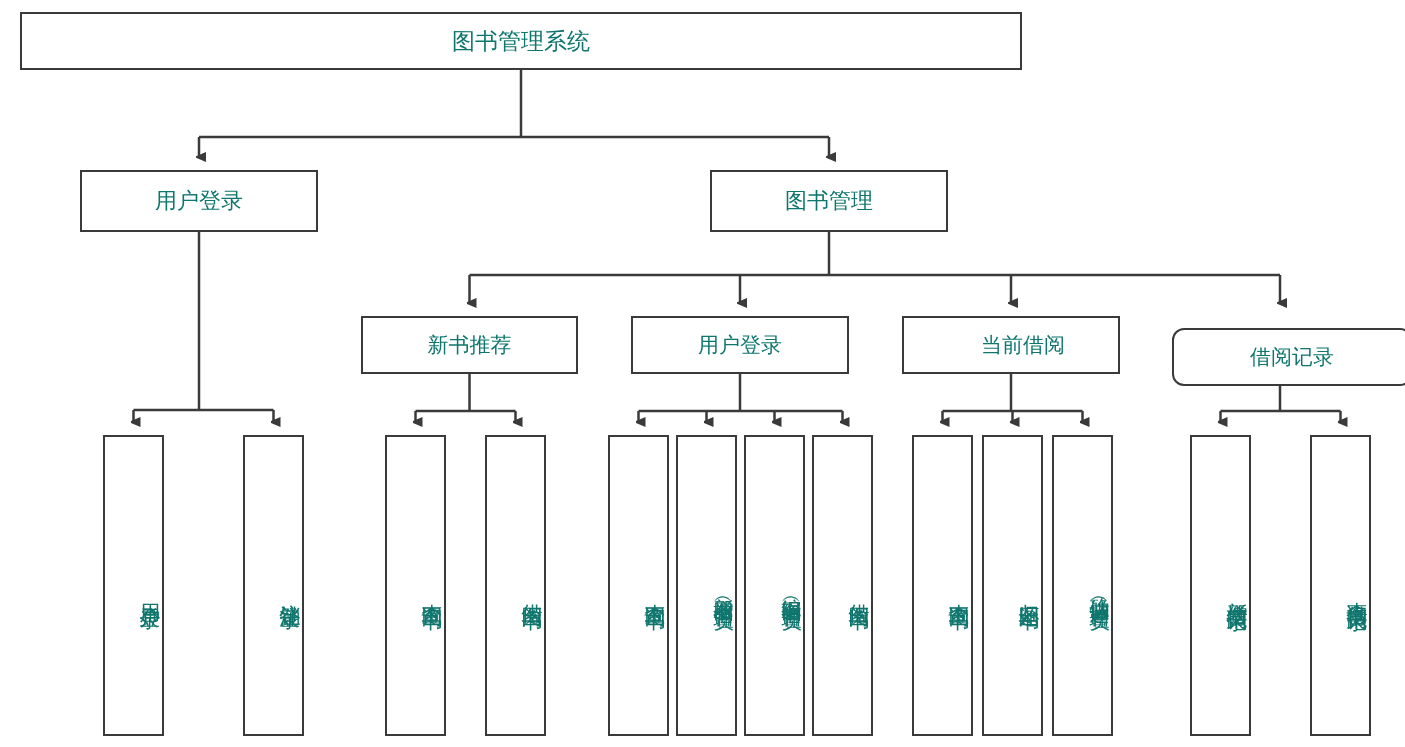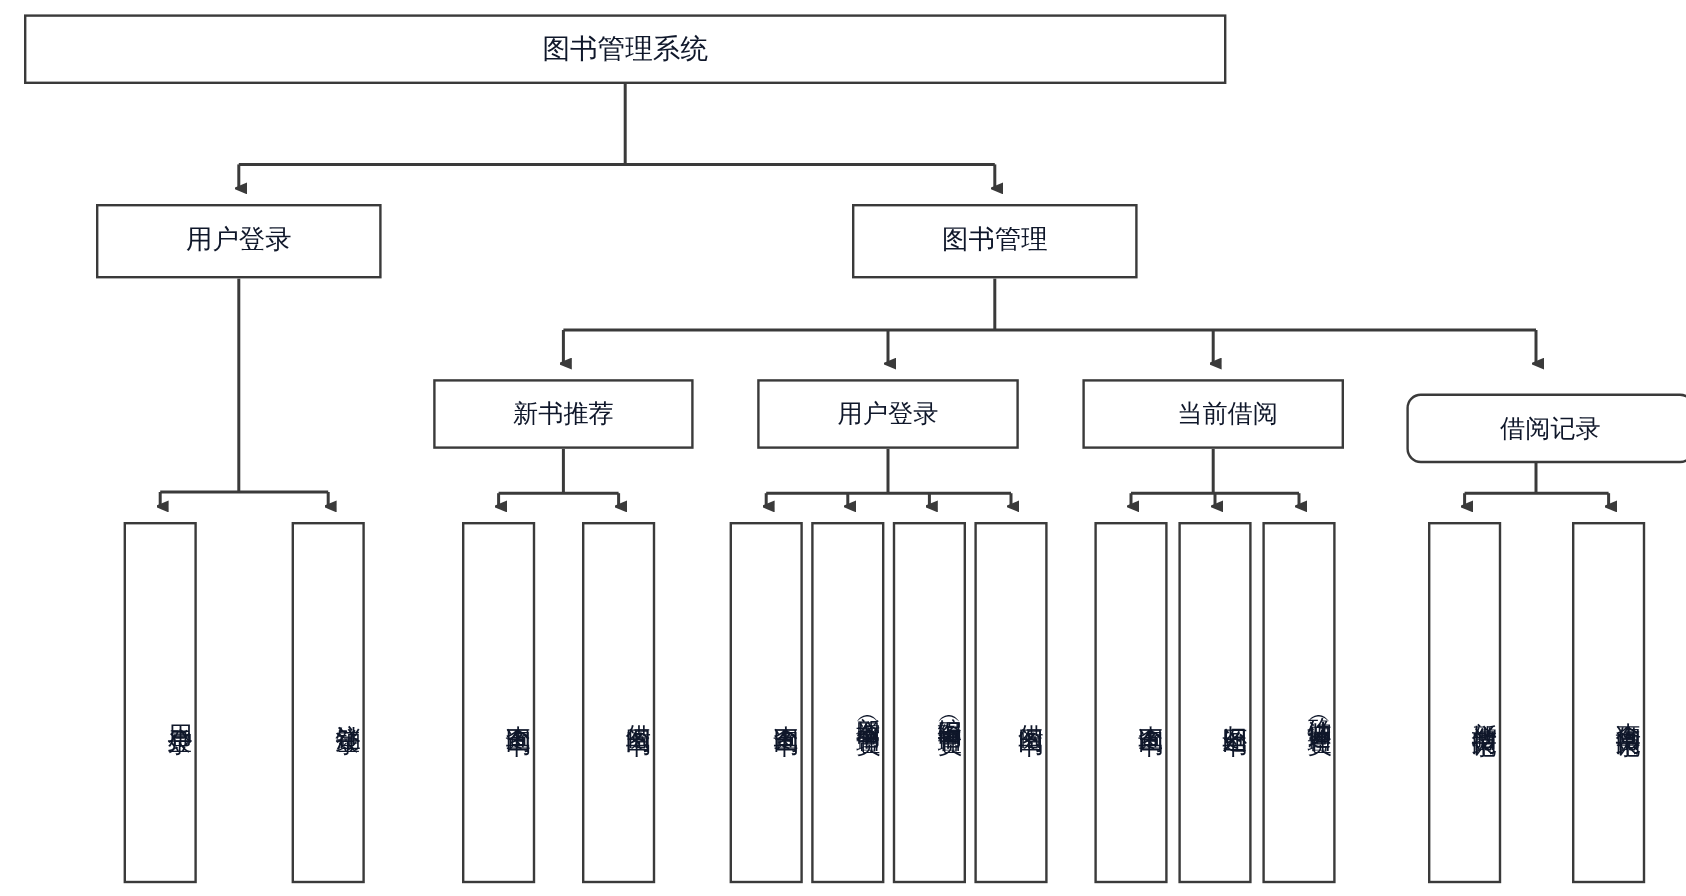--- a/index.html
+++ b/index.html
@@ -27,21 +27,21 @@
     pointer-events: none;
   }
   .node {
     position: absolute;
     box-sizing: border-box;
     border: 2.5px solid #3a3a3a;
     background: #ffffff;
     display: flex;
     align-items: center;
     justify-content: center;
-    color: #0f172a;
+    color: #0f766e;
     text-align: center;
     line-height: 1.15;
   }
   .node.root {
     font-size: 23px;
   }
   .node.lvl2 {
     font-size: 22px;
   }
   .node.lvl3 {

